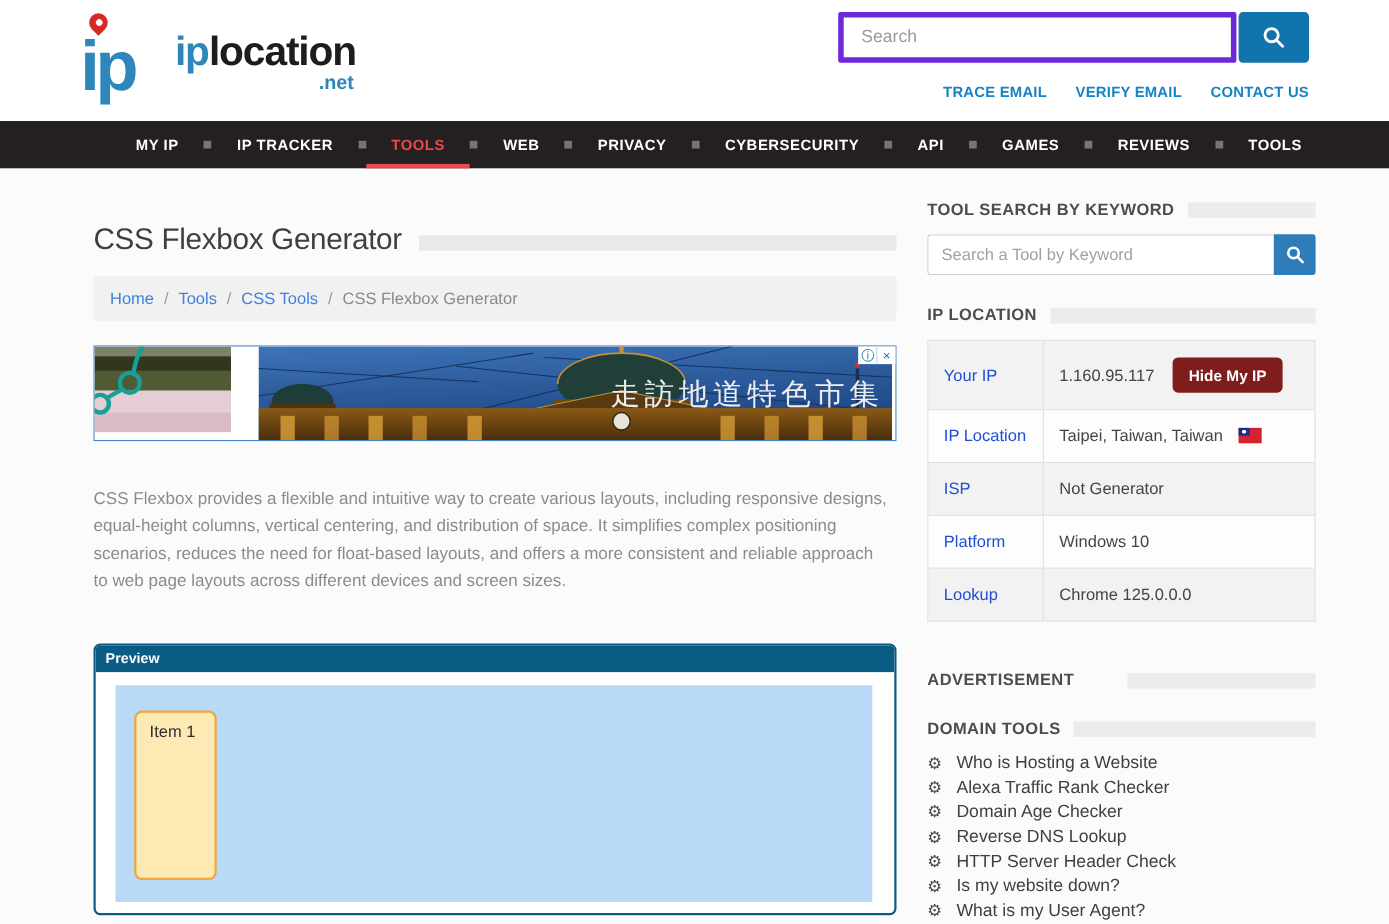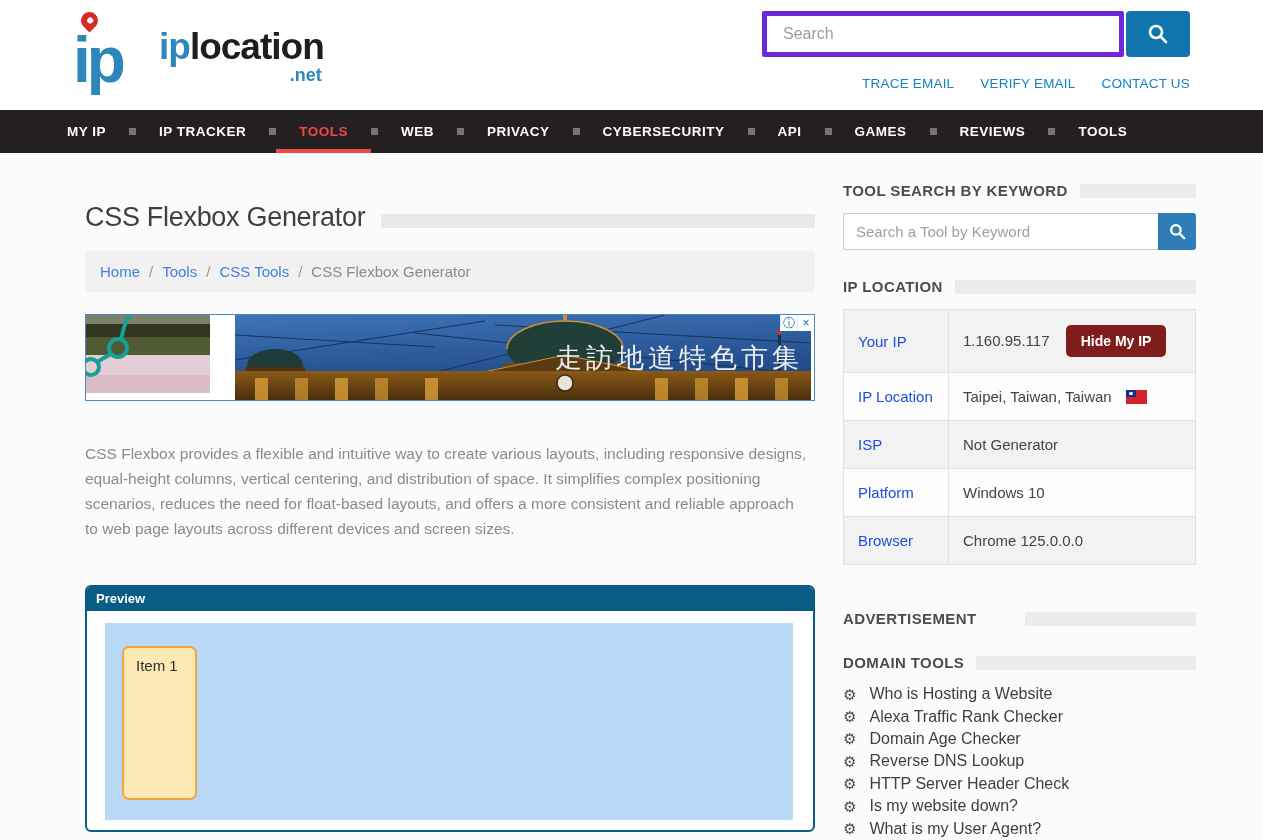--- a/index.html
+++ b/index.html
@@ -23,26 +23,26 @@
   .logo-tld { position:absolute; right:2px; top:38px; font-size:18px; font-weight:bold;
               color:#2e86bb; letter-spacing:0; }
   .hsearch { position:absolute; left:762px; top:11px; width:428px; height:46px; display:flex; }
   .hsearch input { flex:1; border:5px solid #6d28d9; border-radius:2px; padding:0 16px;
                    font-size:16px; color:#555; background:#fff; outline:none;
                    font-family:"Liberation Sans", sans-serif; }
   .hsearch input::placeholder { color:#9b9b9b; }
   .hsearch button { width:64px; margin-left:2px; border:0; border-radius:4px; background:#1174ad;
                     display:flex; align-items:center; justify-content:center; cursor:pointer; }
   .hlinks { position:absolute; right:73px; top:76px; display:flex; gap:26px;
-            font-size:13.5px; font-weight:normal; letter-spacing:.2px; }
+            font-size:13.5px; font-weight:bold; letter-spacing:.2px; }
   .hlinks a { color:#1583c5; text-decoration:none; cursor:pointer; }
 
   
   .mainnav { position:absolute; top:110px; left:0; width:100%; height:43px; background:#242021;
-             display:flex; align-items:center; padding-left:44px; }
+             display:flex; align-items:center; padding-left:44px;justify-content:center; }
   .nav-item { position:relative; height:43px; display:flex; align-items:center; padding:0 23px;
               color:#fff; font-size:13.5px; font-weight:bold; letter-spacing:.5px;
               text-decoration:none; cursor:pointer; white-space:nowrap; }
   .nav-item.active { color:#ef4648; }
   .nav-item.active::after { content:""; position:absolute; left:0; bottom:0; width:100%;
                             height:4px; background:#ef4648; }
   .nav-sep { width:7px; height:7px; background:#757575; flex:none; }
 
   
   .content-col { position:absolute; left:85px; top:153px; width:730px; }
@@ -291,21 +291,21 @@
       </tr>
       <tr>
         <td class="lbl">ISP</td>
         <td class="val"><span>Not Generator</span></td>
       </tr>
       <tr>
         <td class="lbl">Platform</td>
         <td class="val"><span>Windows 10</span></td>
       </tr>
       <tr>
-        <td class="lbl">Browser</td>
+        <td class="lbl">Lookup</td>
         <td class="val"><span>Chrome 125.0.0.0</span></td>
       </tr>
       </tbody>
     </table>
 
     <div class="sb-heading h-adv">
       <span>ADVERTISEMENT</span>
       <span class="bar"></span>
     </div>
 

